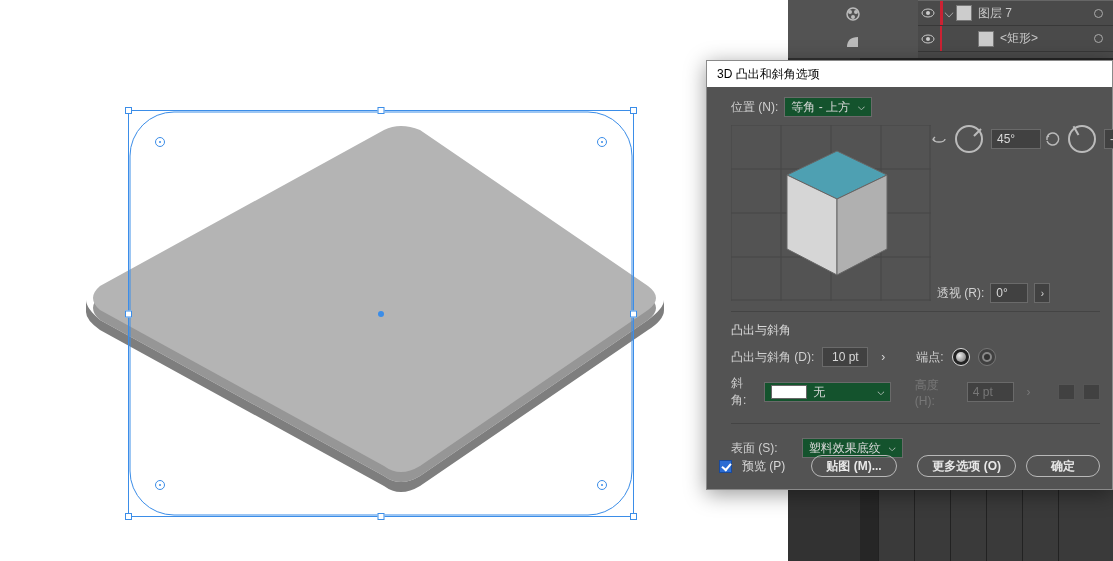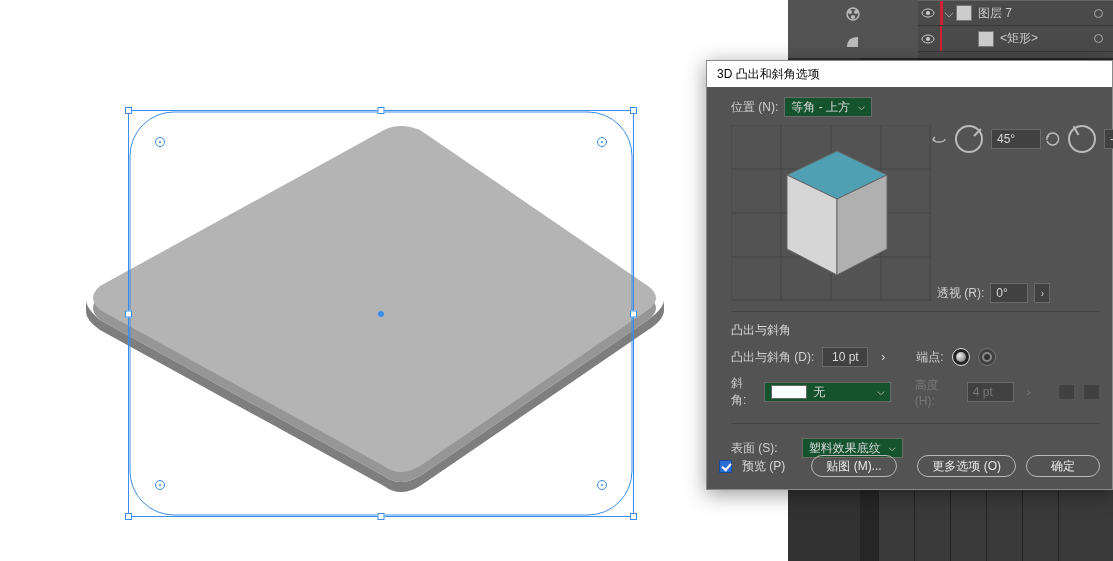--- a/index.html
+++ b/index.html
@@ -77,21 +77,21 @@
 .swatch-small { width: 36px; height: 14px; background: #fff; border: 1px solid #666; }
 .select.wide { width: 136px; justify-content: space-between; }
 .disabled { color: #777; }
 .mini-icon { width: 18px; height: 16px; background: #414141; border: 1px solid #555; }
 
 .surf-row { display: flex; align-items: center; gap: 24px; margin-top: 14px; }
 
 .dlg-actions { position: absolute; left: 12px; right: 12px; bottom: 12px; display: flex; align-items: center; gap: 10px; }
 .chk { width: 13px; height: 13px; background: #2b6cd3; border: 1px solid #1a4a9a; position: relative; }
 .chk::after { content: ""; position: absolute; left: 2px; top: 2px; width: 7px; height: 4px; border-left: 2px solid #fff; border-bottom: 2px solid #fff; transform: rotate(-50deg); }
-.pill { border: 1px solid #b8b8b8; border-radius: 12px; height: 22px; padding: 0 14px; background: transparent; color: #e8e8e8; display: flex; align-items: center; cursor: pointer; }
+.pill { border: 1px solid #b8b8b8; border-radius: 12px; height: 22px; padding: 0 14px; background: transparent; color: #e8e8e8; display: flex; align-items: center; cursor: pointer; font-weight: bold; }
 </style>
 </head>
 <body>
 
 <div class="canvas">
   <svg width="700" height="560" style="position:absolute;left:0;top:0">
 
     <path d="M 384 140 Q 400 132 420 140 L 648 296 Q 664 308 648 320 L 420 476 Q 400 488 384 476 L 100 320 Q 86 308 100 296 Z" fill="#969696"></path>
 
     <path d="M 86 300 L 86 312 Q 86 320 100 330 L 384 486 Q 400 498 420 486 L 648 330 Q 664 320 664 310 L 664 300 Q 664 308 648 320 L 420 476 Q 400 488 384 476 L 100 320 Q 86 308 86 300 Z" fill="#7e7e7e"></path>

